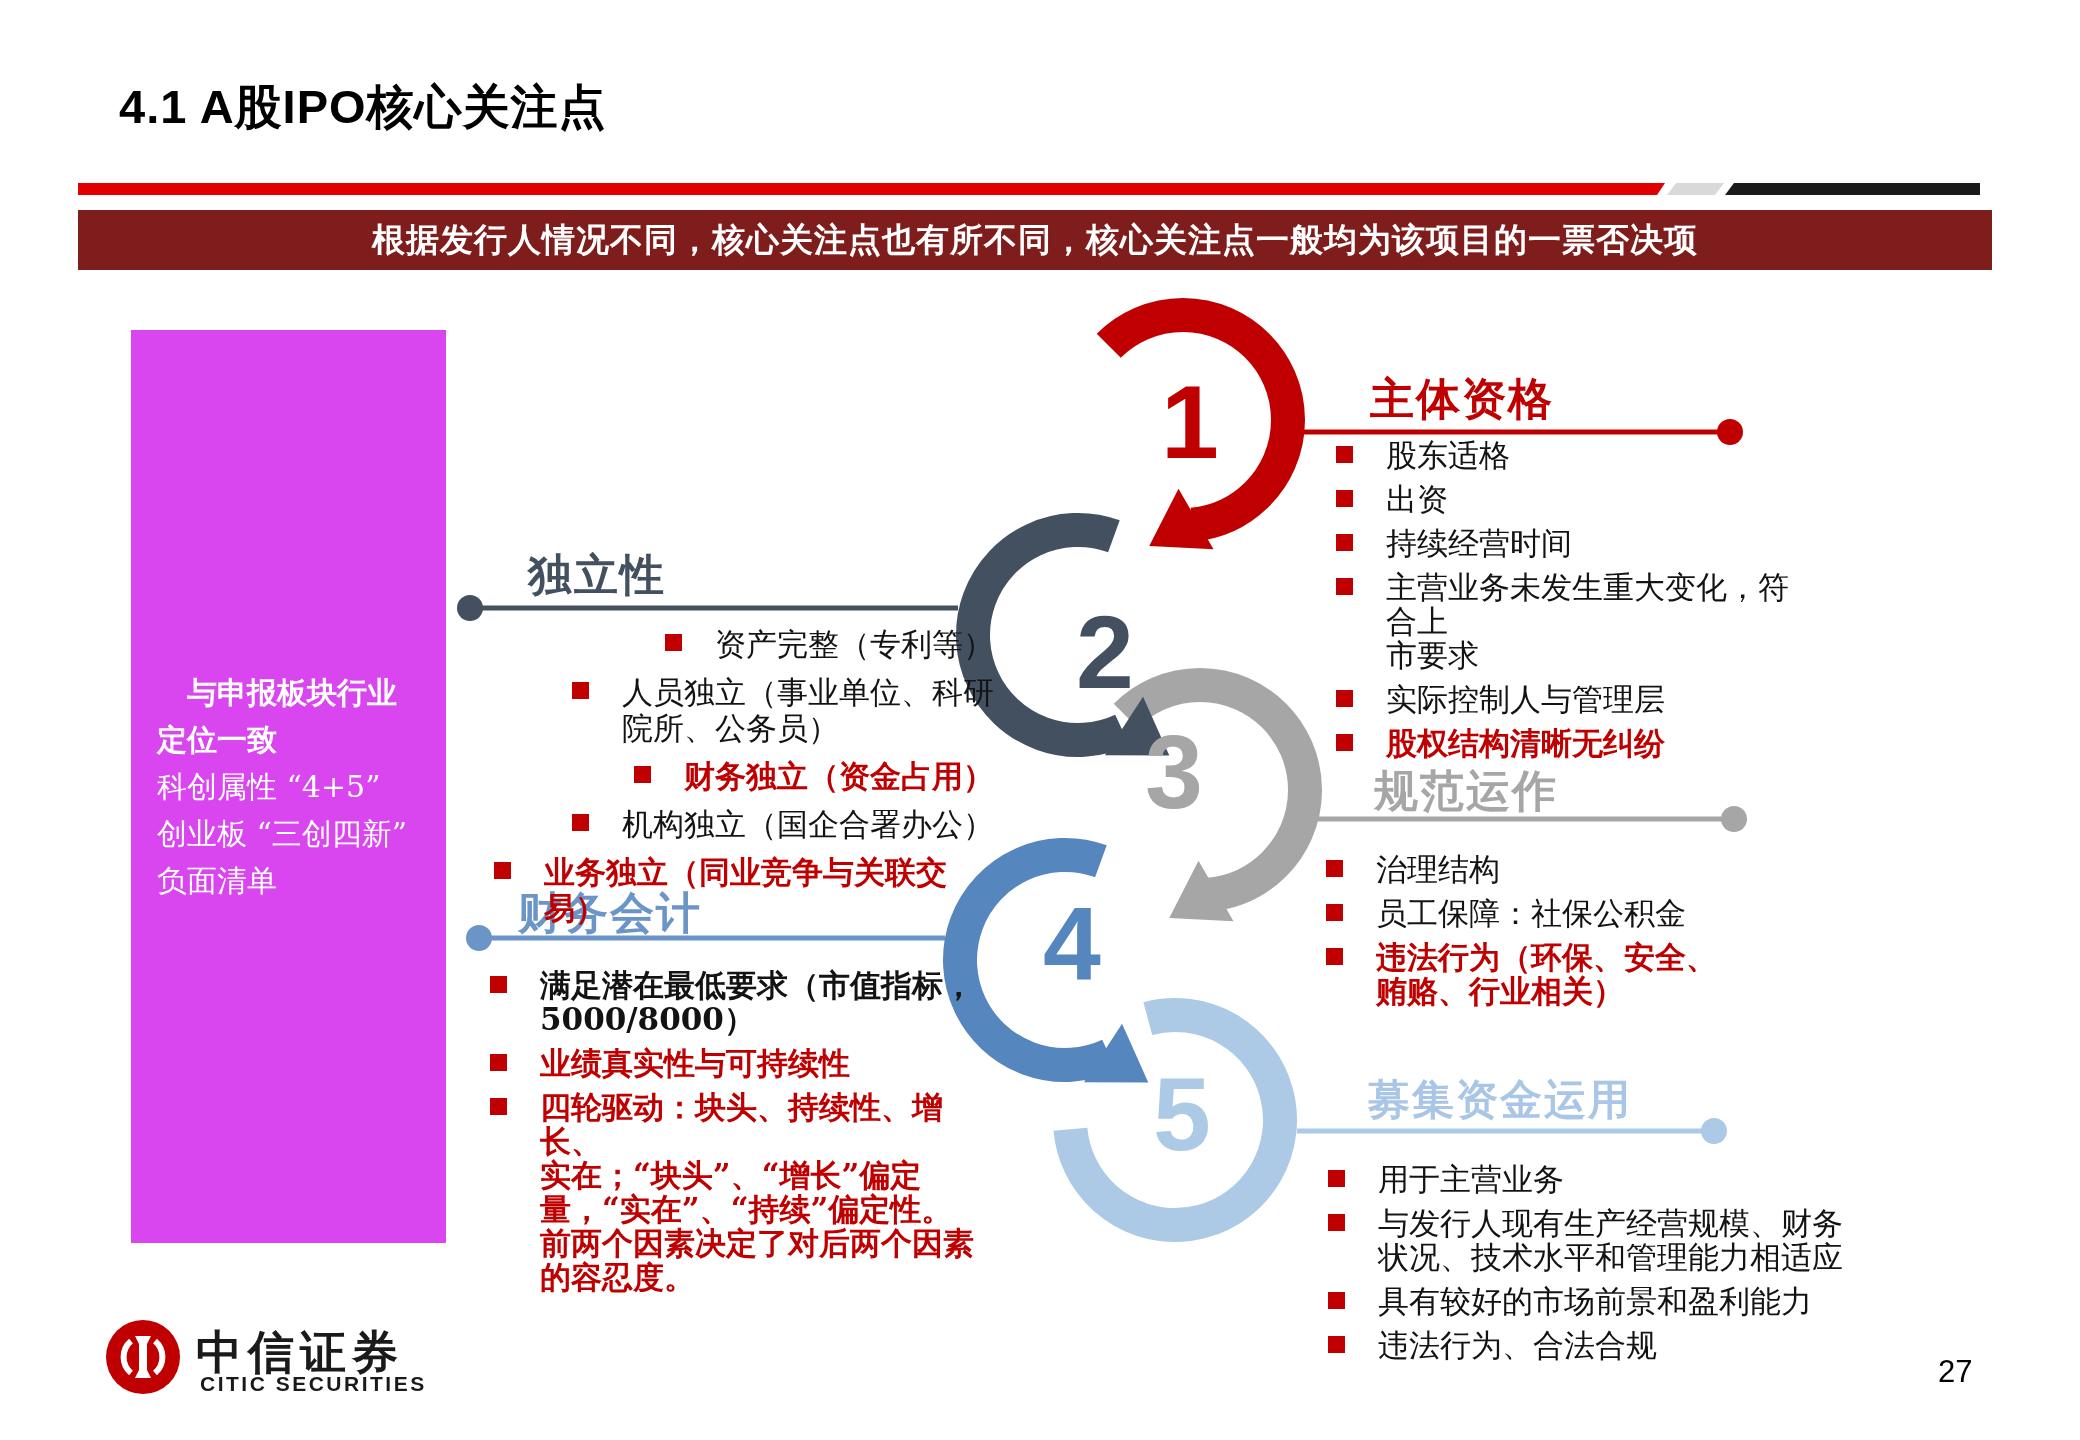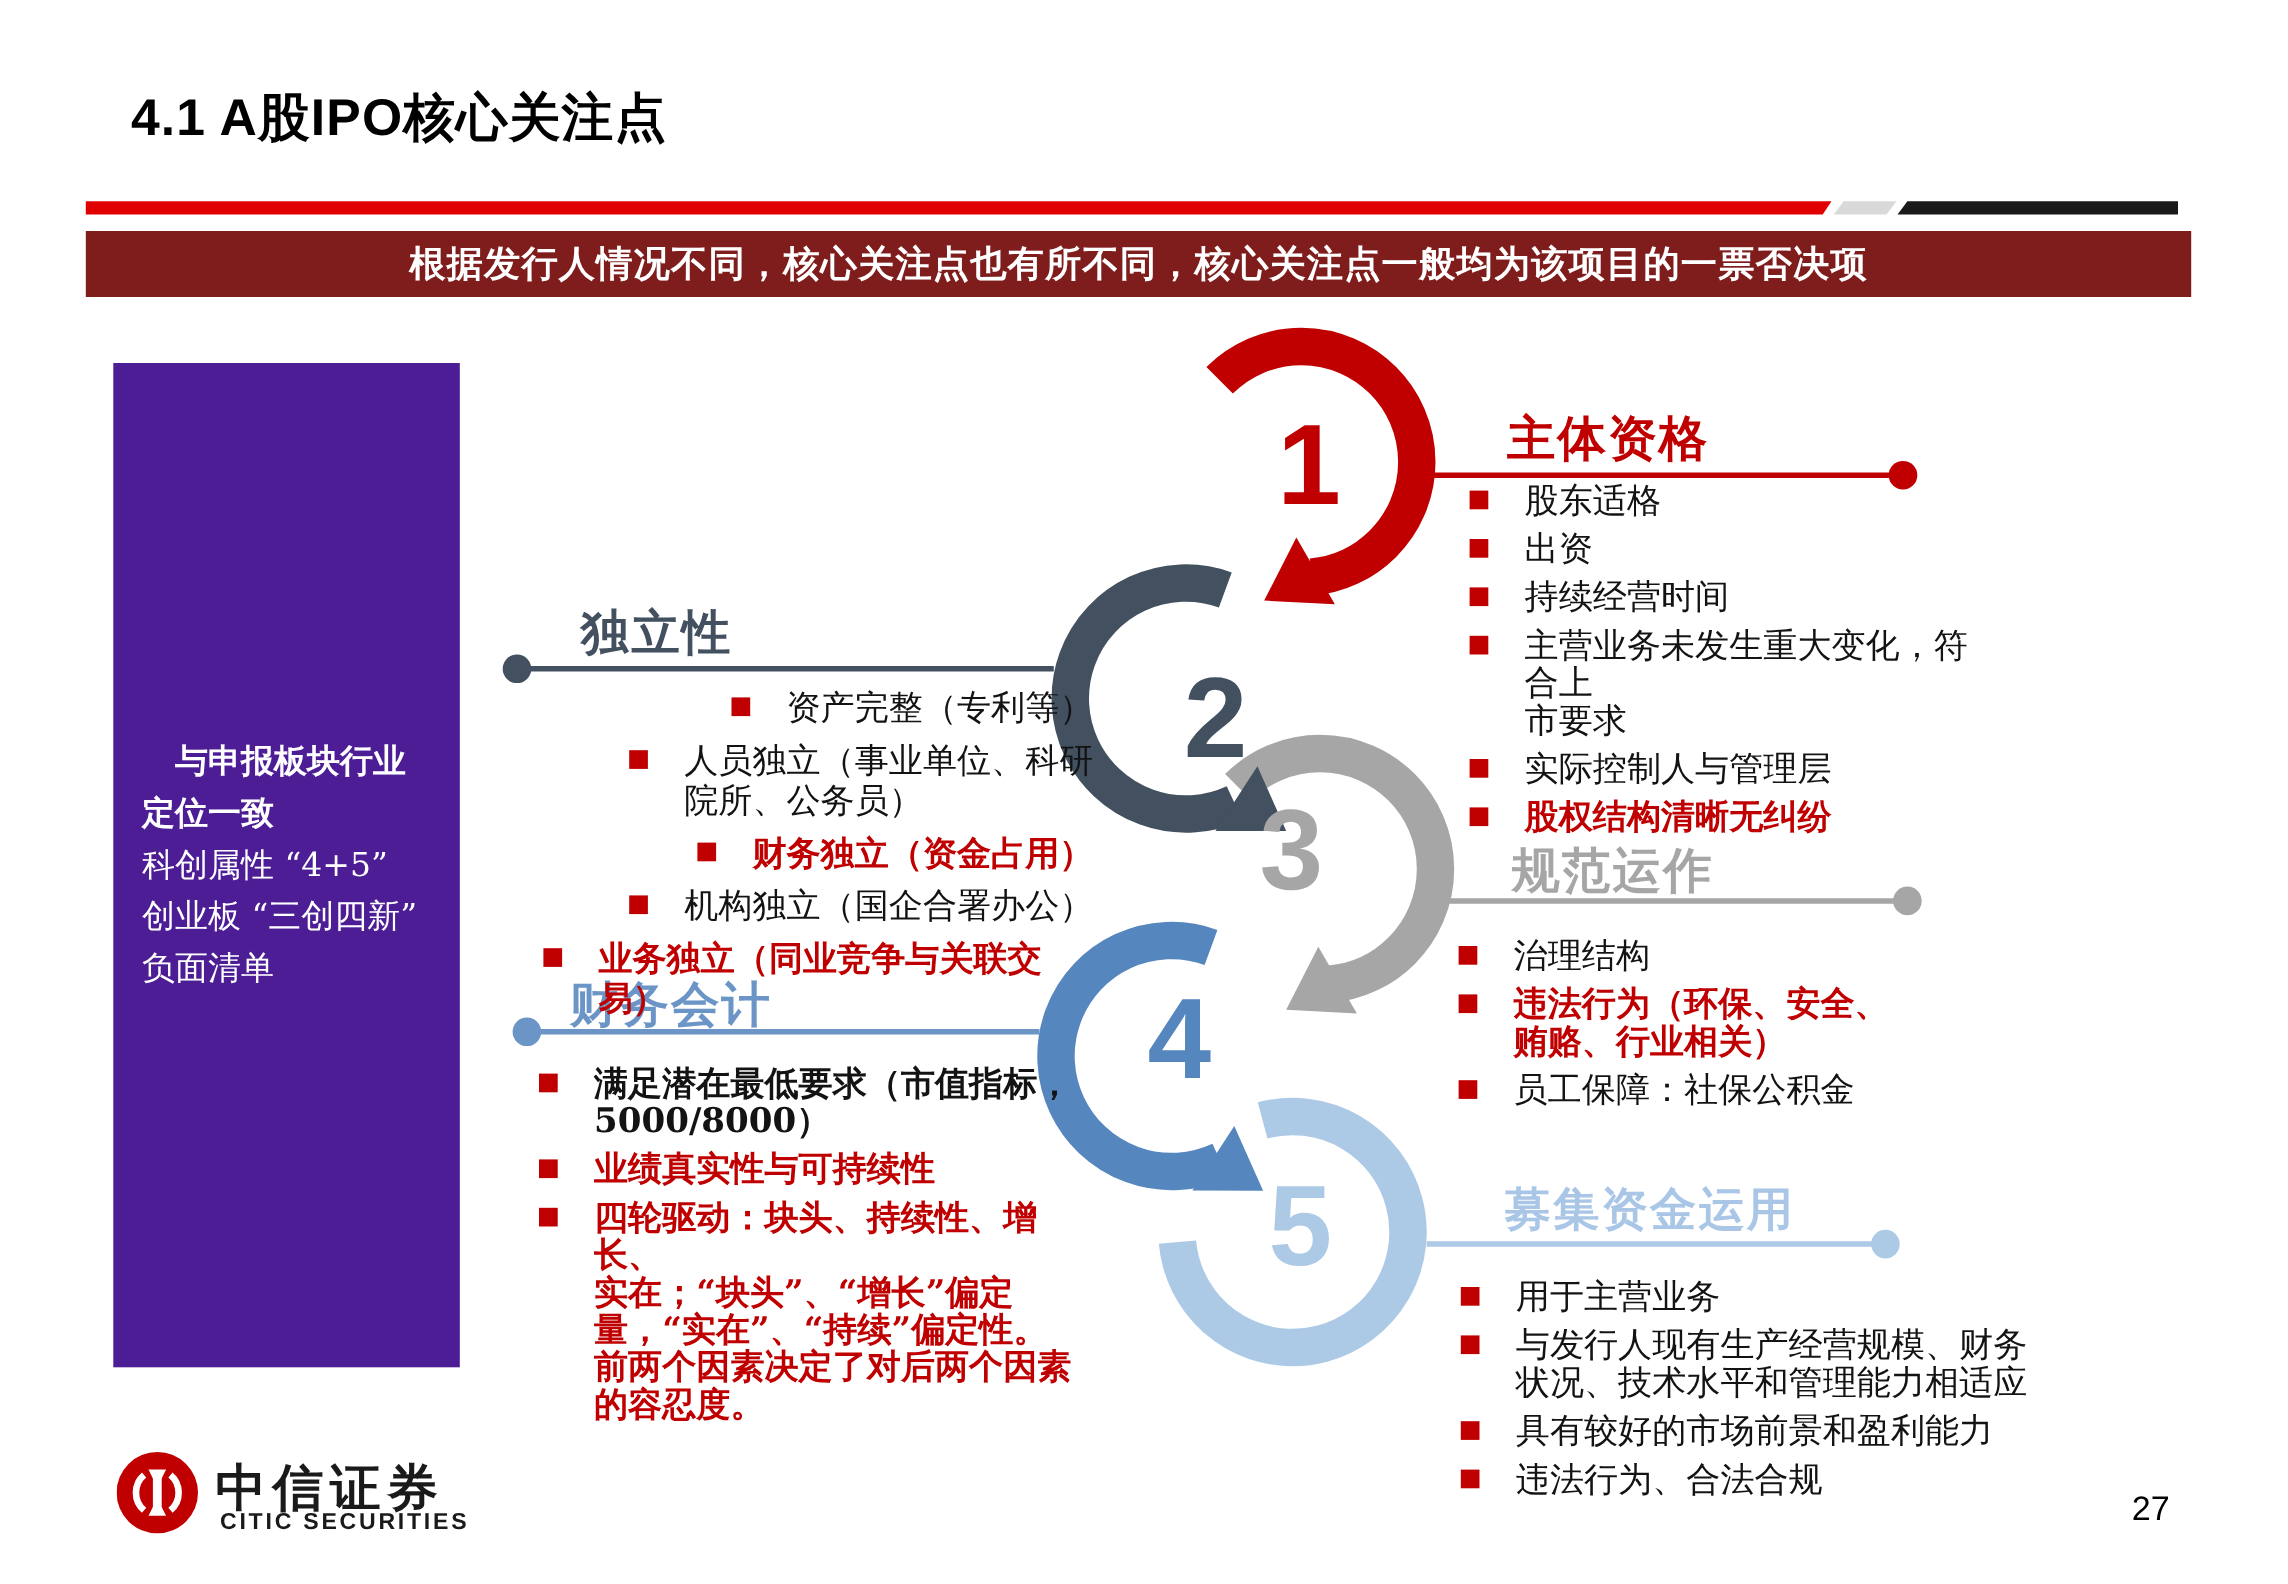--- a/index.html
+++ b/index.html
@@ -83,21 +83,21 @@
 
     <text x="1190" y="458" text-anchor="middle" font-family="Liberation Sans, sans-serif" font-weight="bold" font-size="104" fill="#C00000">1</text>
     <text x="1105" y="688" text-anchor="middle" font-family="Liberation Sans, sans-serif" font-weight="bold" font-size="104" fill="#42505F">2</text>
     <text x="1174" y="808" text-anchor="middle" font-family="Liberation Sans, sans-serif" font-weight="bold" font-size="104" fill="#A6A6A6">3</text>
     <text x="1072" y="980" text-anchor="middle" font-family="Liberation Sans, sans-serif" font-weight="bold" font-size="104" fill="#5586BE">4</text>
     <text x="1182" y="1150" text-anchor="middle" font-family="Liberation Sans, sans-serif" font-weight="bold" font-size="104" fill="#ACC9E6">5</text>
   </svg>
 
   <div class="abs banner" style="background: #7f1d1d;">根据发行人情况不同，核心关注点也有所不同，核心关注点一般均为该项目的一票否决项</div>
 
-  <div class="abs sidebar" id="sidebar-text" style="background: #4c1d95;">
+  <div class="abs sidebar" id="sidebar-text" style="background: #d946ef; margin-left: 28px;">
       <div class="sb-line bold">与申报板块行业</div>
       <div class="sb-line bold">定位一致</div>
       <div class="sb-line">科创属性 “4+5”</div>
       <div class="sb-line">创业板 “三创四新”</div>
       <div class="sb-line">负面清单</div>
     </div>
 
   <div class="sec-heading" style="left: 1370px; top: 370px; color: rgb(192, 0, 0);">主体资格</div>
   <div class="sec-heading" style="left: 528px; top: 546px; color: rgb(66, 80, 95);">独立性</div>
   <div class="sec-heading" style="left: 1374px; top: 762px; color: rgb(166, 166, 166);">规范运作</div>
@@ -154,26 +154,26 @@
         <span class="b-tx red">业务独立（同业竞争与关联交易）</span>
       </div>
     </div>
   <div class="bullets" style="left:1326px;top:852px;width:480px;">
       <div class="b-item">
         <span class="b-sq" style="background: rgb(192, 0, 0);"></span>
         <span class="b-tx">治理结构</span>
       </div>
       <div class="b-item">
         <span class="b-sq" style="background: rgb(192, 0, 0);"></span>
+        <span class="b-tx">员工保障：社保公积金</span>
+      </div>
+      <div class="b-item">
+        <span class="b-sq" style="background: rgb(192, 0, 0);"></span>
         <span class="b-tx red">违法行为（环保、安全、
 贿赂、行业相关）</span>
-      </div>
-      <div class="b-item">
-        <span class="b-sq" style="background: rgb(192, 0, 0);"></span>
-        <span class="b-tx">员工保障：社保公积金</span>
       </div>
     </div>
   <div class="bullets" style="left:490px;top:968px;width:510px;">
       <div class="b-item">
         <span class="b-sq" style="background: rgb(192, 0, 0);"></span>
         <span class="b-tx bold">满足潜在最低要求（市值指标，
 5000/8000）</span>
       </div>
       <div class="b-item">
         <span class="b-sq" style="background: rgb(192, 0, 0);"></span>

